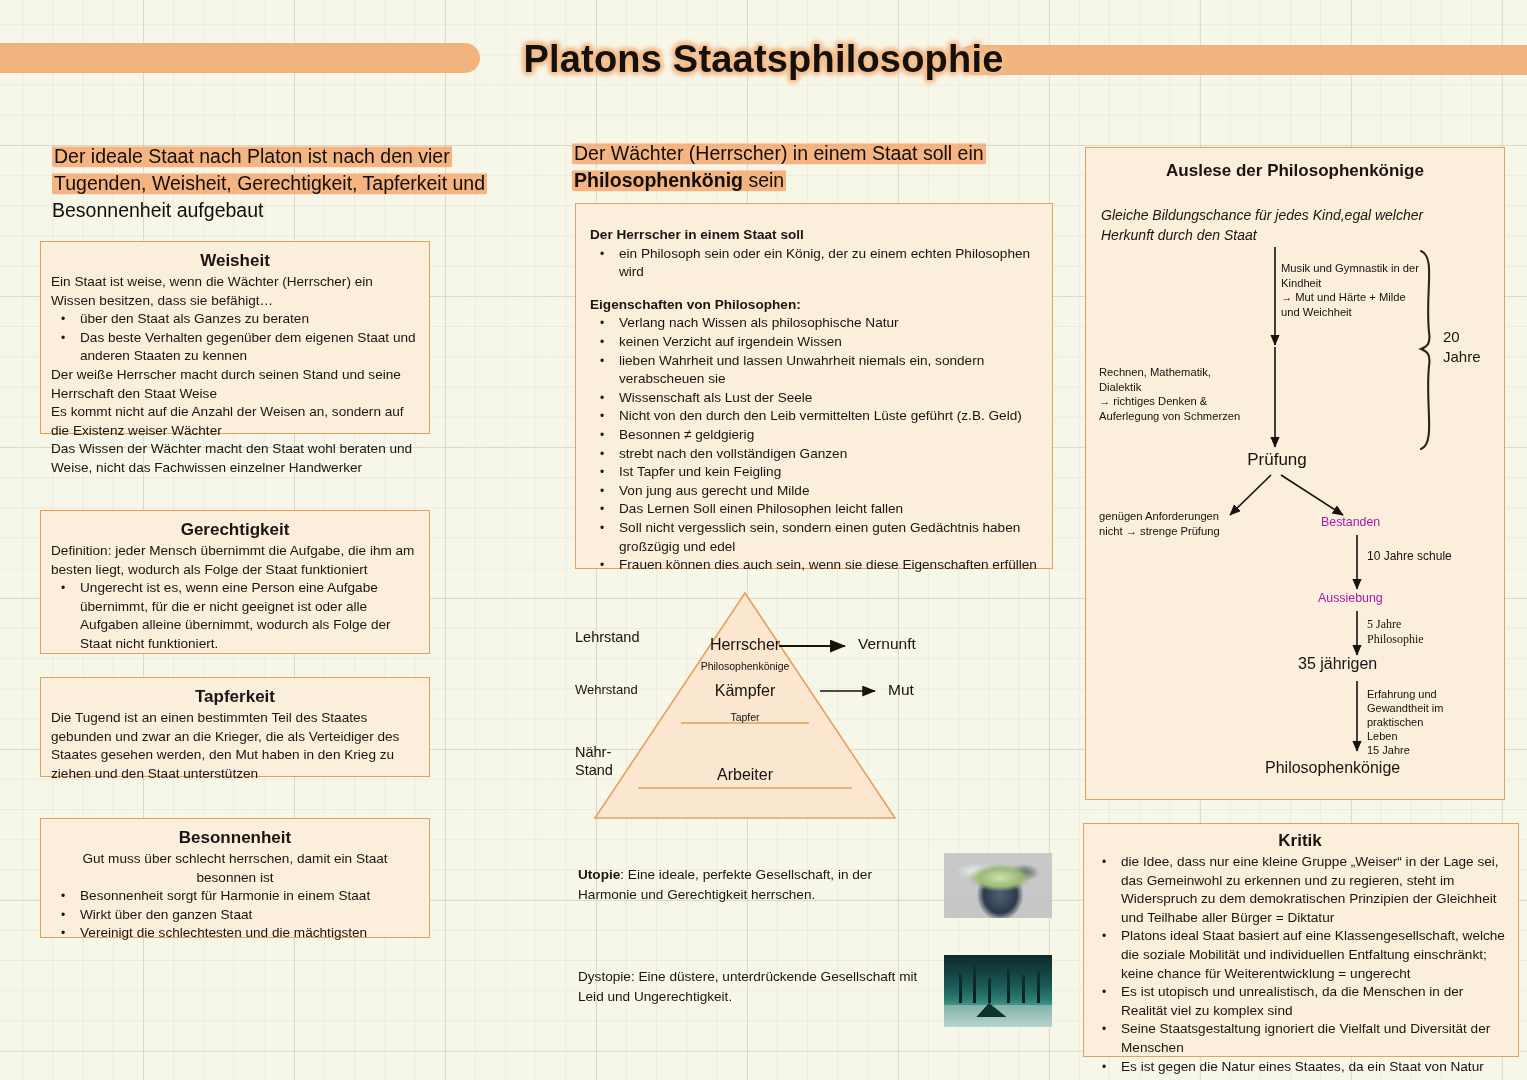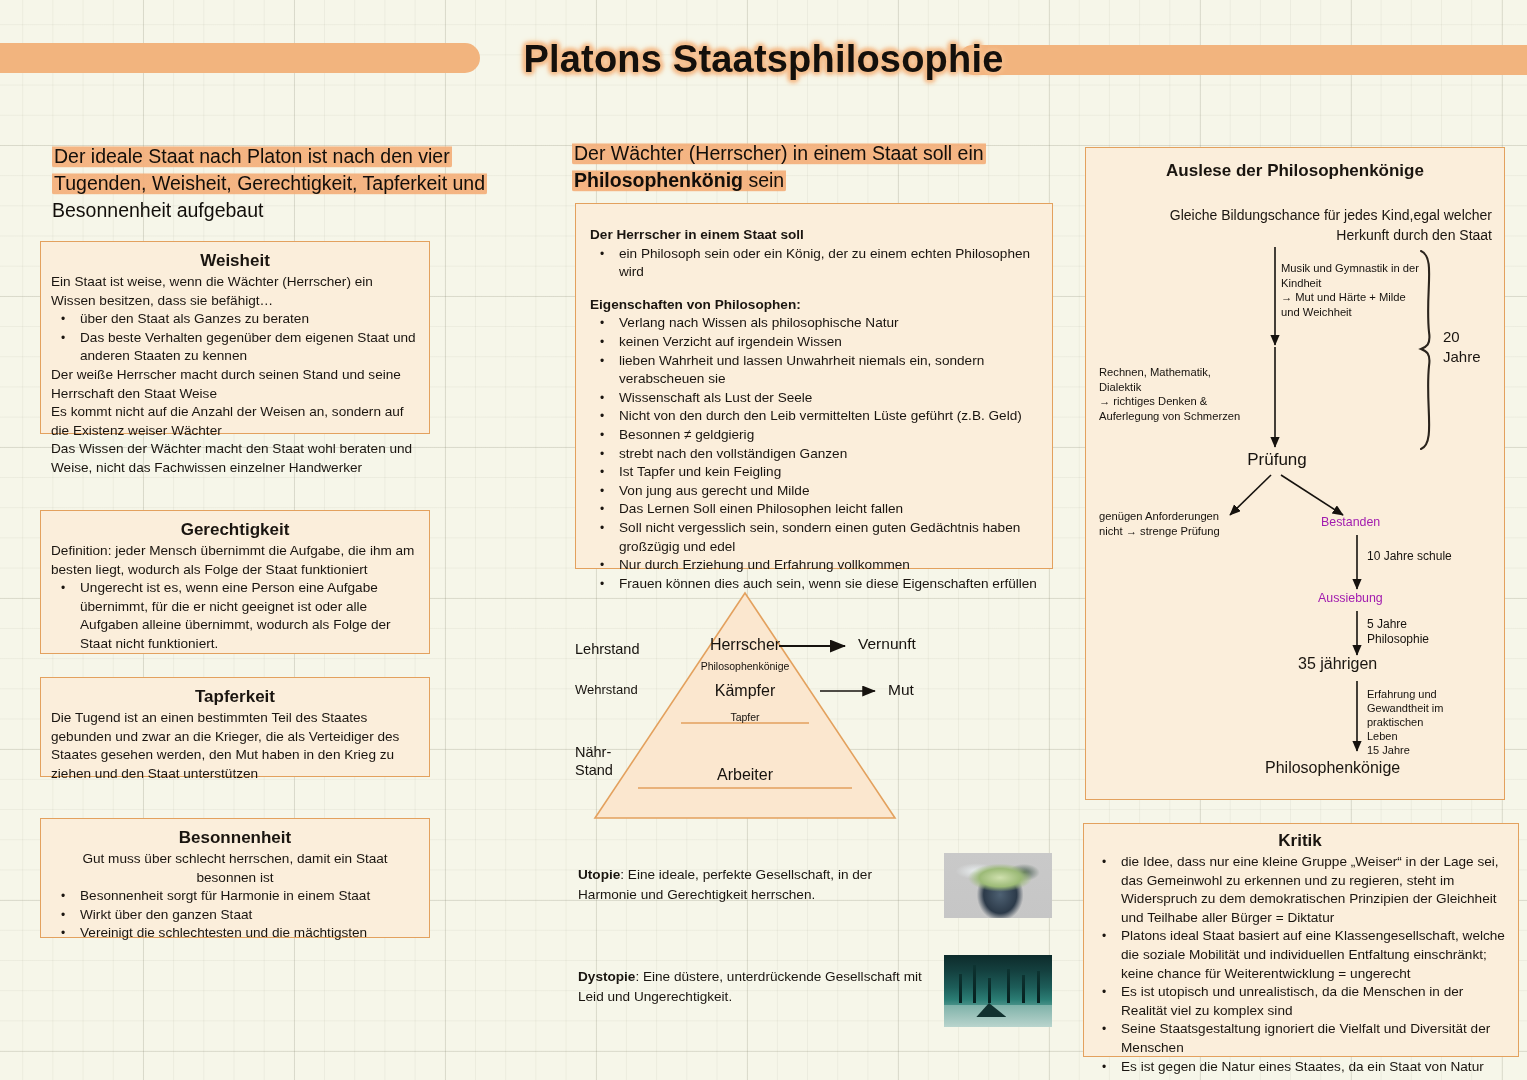--- a/index.html
+++ b/index.html
@@ -155,77 +155,76 @@
     <li>keinen Verzicht auf irgendein Wissen</li>
     <li>lieben Wahrheit und lassen Unwahrheit niemals ein, sondern verabscheuen sie</li>
     <li>Wissenschaft als Lust der Seele</li>
     <li>Nicht von den durch den Leib vermittelten Lüste geführt (z.B. Geld)</li>
     <li> Besonnen ≠ geldgierig</li>
     <li>strebt nach den vollständigen Ganzen</li>
     <li>Ist Tapfer und kein Feigling</li>
     <li>Von jung aus gerecht und Milde</li>
     <li>Das Lernen Soll einen Philosophen leicht fallen</li>
     <li>Soll nicht vergesslich sein, sondern einen guten Gedächtnis haben großzügig und edel</li>
-    <li>Nur durch Erziehung und Erfahrung vollkommen</li>
     <li>Frauen können dies auch sein, wenn sie diese Eigenschaften erfüllen</li>
   </ul>
 </div>
 
 <div id="pyramid-wrap">
   <svg width="380" height="240" viewBox="0 0 380 240">
     <polygon points="170,5 20,230 320,230" fill="#fbe7cf" stroke="#e3a15e" stroke-width="1.6"></polygon>
     <line x1="106" y1="135" x2="234" y2="135" stroke="#e3a15e" stroke-width="1.3"></line>
     <line x1="63" y1="200" x2="277" y2="200" stroke="#e3a15e" stroke-width="1.3"></line>
     <defs>
       <marker id="ah" markerWidth="9" markerHeight="9" refX="7.5" refY="3.2" orient="auto">
         <path d="M0,0 L8,3.2 L0,6.4 z" fill="#16120e"></path>
       </marker>
     </defs>
     <line x1="204" y1="58" x2="270" y2="58" stroke="#16120e" stroke-width="2" marker-end="url(#ah)"></line>
     <line x1="245" y1="103" x2="300" y2="103" stroke="#16120e" stroke-width="1.7" marker-end="url(#ah)"></line>
   </svg>
-  <div class="pyr-lbl" style="left:0px;top:52px;">Lehrstand</div>
+  <div class="pyr-lbl" style="left:0px;top:40px;">Lehrstand</div>
   <div class="pyr-lbl" style="left:0px;top:93px;font-size:13px;">Wehrstand</div>
   <div class="pyr-lbl" style="left:0px;top:155px;white-space:pre-line;">Nähr-
 Stand</div>
 
   <div class="pyr-in" style="left:120px;top:48px;width:100px;">Herrscher</div>
   <div class="pyr-sub" style="left:110px;top:72px;width:120px;">Philosophenkönige</div>
   <div class="pyr-in" style="left:120px;top:94px;width:100px;">Kämpfer</div>
   <div class="pyr-sub" style="left:120px;top:123px;width:100px;">Tapfer</div>
   <div class="pyr-in" style="left:120px;top:178px;width:100px;">Arbeiter</div>
 
   <div class="arrow-lbl" style="left:283px;top:47px;">Vernunft</div>
   <div class="arrow-lbl" style="left:313px;top:93px;">Mut</div>
 </div>
 
 <div style="position:absolute;left:578px;top:865px;width:350px;">
   <span class="ln" style="font-weight:700;">Utopie</span><span class="ln">: Eine ideale, perfekte Gesellschaft, in der Harmonie und Gerechtigkeit herrschen.</span>
 </div>
 <div class="pic" id="utopie-image" style="left:944px;top:853px;width:108px;height:65px;"></div>
 
 <div style="position:absolute;left:578px;top:967px;width:350px;">
-  <span class="ln" style="font-weight:700;text-align:right;">Dystopie</span><span class="ln">: Eine düstere, unterdrückende Gesellschaft mit Leid und Ungerechtigkeit.</span>
+  <span class="ln" style="font-weight:400;text-align:right;">Dystopie</span><span class="ln">: Eine düstere, unterdrückende Gesellschaft mit Leid und Ungerechtigkeit.</span>
 </div>
 <div class="pic" id="dystopie-image" style="left:944px;top:955px;width:108px;height:72px;">
   <span class="spire" style="left:14%;height:40%;"></span>
   <span class="spire" style="left:27%;height:52%;"></span>
   <span class="spire" style="left:41%;height:34%;"></span>
   <span class="spire" style="left:58%;height:47%;"></span>
   <span class="spire" style="left:72%;height:38%;"></span>
   <span class="spire" style="left:86%;height:44%;"></span>
   <span class="ice"></span>
   <span class="berg" style="left:30%;"></span>
 </div>
 
 <div class="box" id="box-auslese" style="left:1085px;top:147px;width:420px;height:653px;"></div>
 
 <div id="flow">
   <div style="position:absolute;left:0;top:14px;width:420px;text-align:center;font-size:17px;font-weight:700;">Auslese der Philosophenkönige</div>
-  <div style="position:absolute;left:32px;top:58px;width:375px;text-align:right;font-size:14px;line-height:20px;">Gleiche Bildungschance für jedes Kind,egal welcher Herkunft durch den Staat</div>
+  <div style="position:absolute;left:16px;top:58px;width:375px;text-align:left;font-size:14px;line-height:20px;font-style:italic;">Gleiche Bildungschance für jedes Kind,egal welcher Herkunft durch den Staat</div>
 
   <svg style="position:absolute;left:0;top:0;" width="420" height="653" viewBox="0 0 420 653">
     <defs>
       <marker id="fa" markerWidth="8" markerHeight="8" refX="6.5" refY="3" orient="auto">
         <path d="M0,0 L7,3 L0,6 z" fill="#16120e"></path>
       </marker>
     </defs>
     <line x1="190" y1="100" x2="190" y2="198" stroke="#16120e" stroke-width="1.6" marker-end="url(#fa)"></line>
     <line x1="190" y1="200" x2="190" y2="300" stroke="#16120e" stroke-width="1.6" marker-end="url(#fa)"></line>
     <path d="M186,328 L145,368" stroke="#16120e" stroke-width="1.6" fill="none" marker-end="url(#fa)"></path>
@@ -243,21 +242,21 @@
   <div style="position:absolute;left:358px;top:180px;width:56px;font-size:15px;line-height:20px;white-space:pre-line;">20
 Jahre</div>
 
   <div class="fbig" style="left:150px;top:303px;width:84px;text-align:center;">Prüfung</div>
   <div class="ftxt" style="left:14px;top:362px;width:170px;white-space:pre-line;">genügen Anforderungen
 nicht → strenge Prüfung</div>
   <div class="fnode" style="left:236px;top:368px;">Bestanden</div>
 
   <div class="ftxt" style="left:282px;top:402px;font-size:12px;">10 Jahre schule</div>
   <div class="fnode" style="left:233px;top:444px;">Aussiebung</div>
-  <div class="ftxt" style="left:282px;top:470px;font-size:12px;line-height:15px;white-space:pre-line;">5 Jahre
+  <div class="ftxt" style="left:282px;top:470px;font-size:12px;line-height:15px;white-space:pre-line;font-family:Liberation Serif, serif;">5 Jahre
 Philosophie</div>
   <div style="position:absolute;left:213px;top:508px;font-size:16px;">35 jährigen</div>
   <div class="ftxt" style="left:282px;top:540px;font-size:11px;line-height:14px;white-space:pre-line;">Erfahrung und
 Gewandtheit im
 praktischen
 Leben
 15 Jahre</div>
   <div style="position:absolute;left:180px;top:612px;font-size:16px;">Philosophenkönige</div>
 </div>
 

